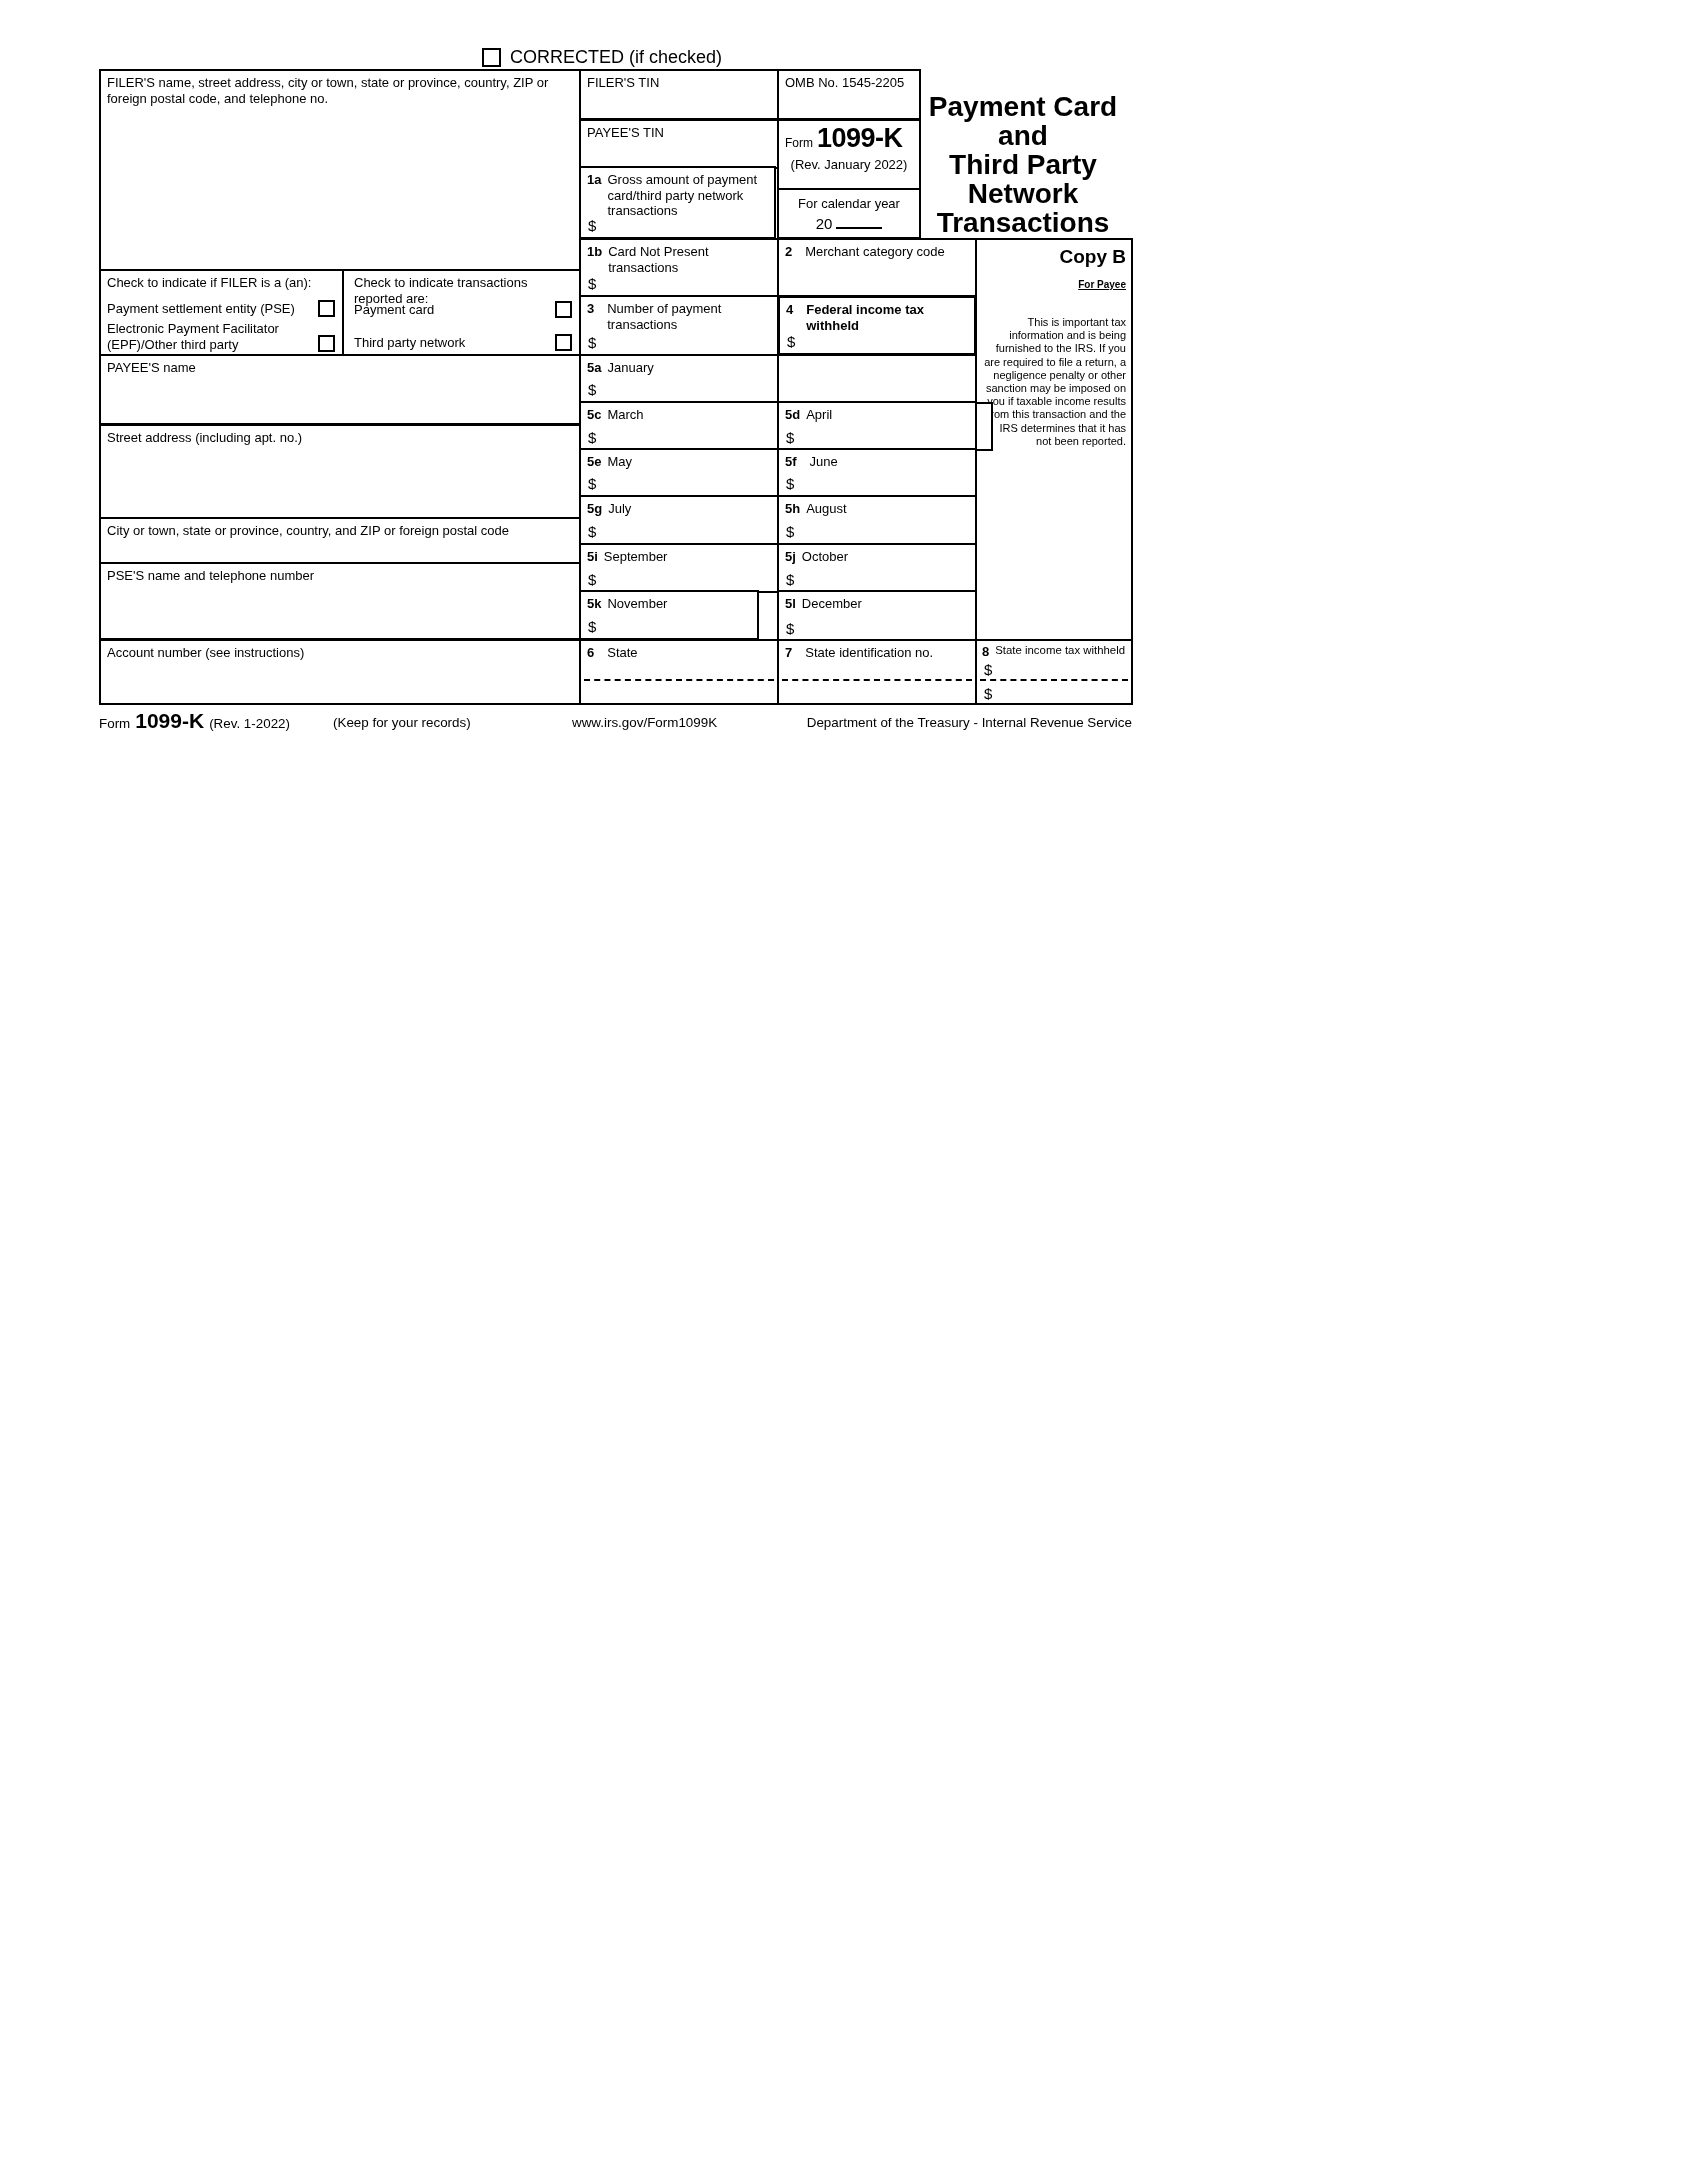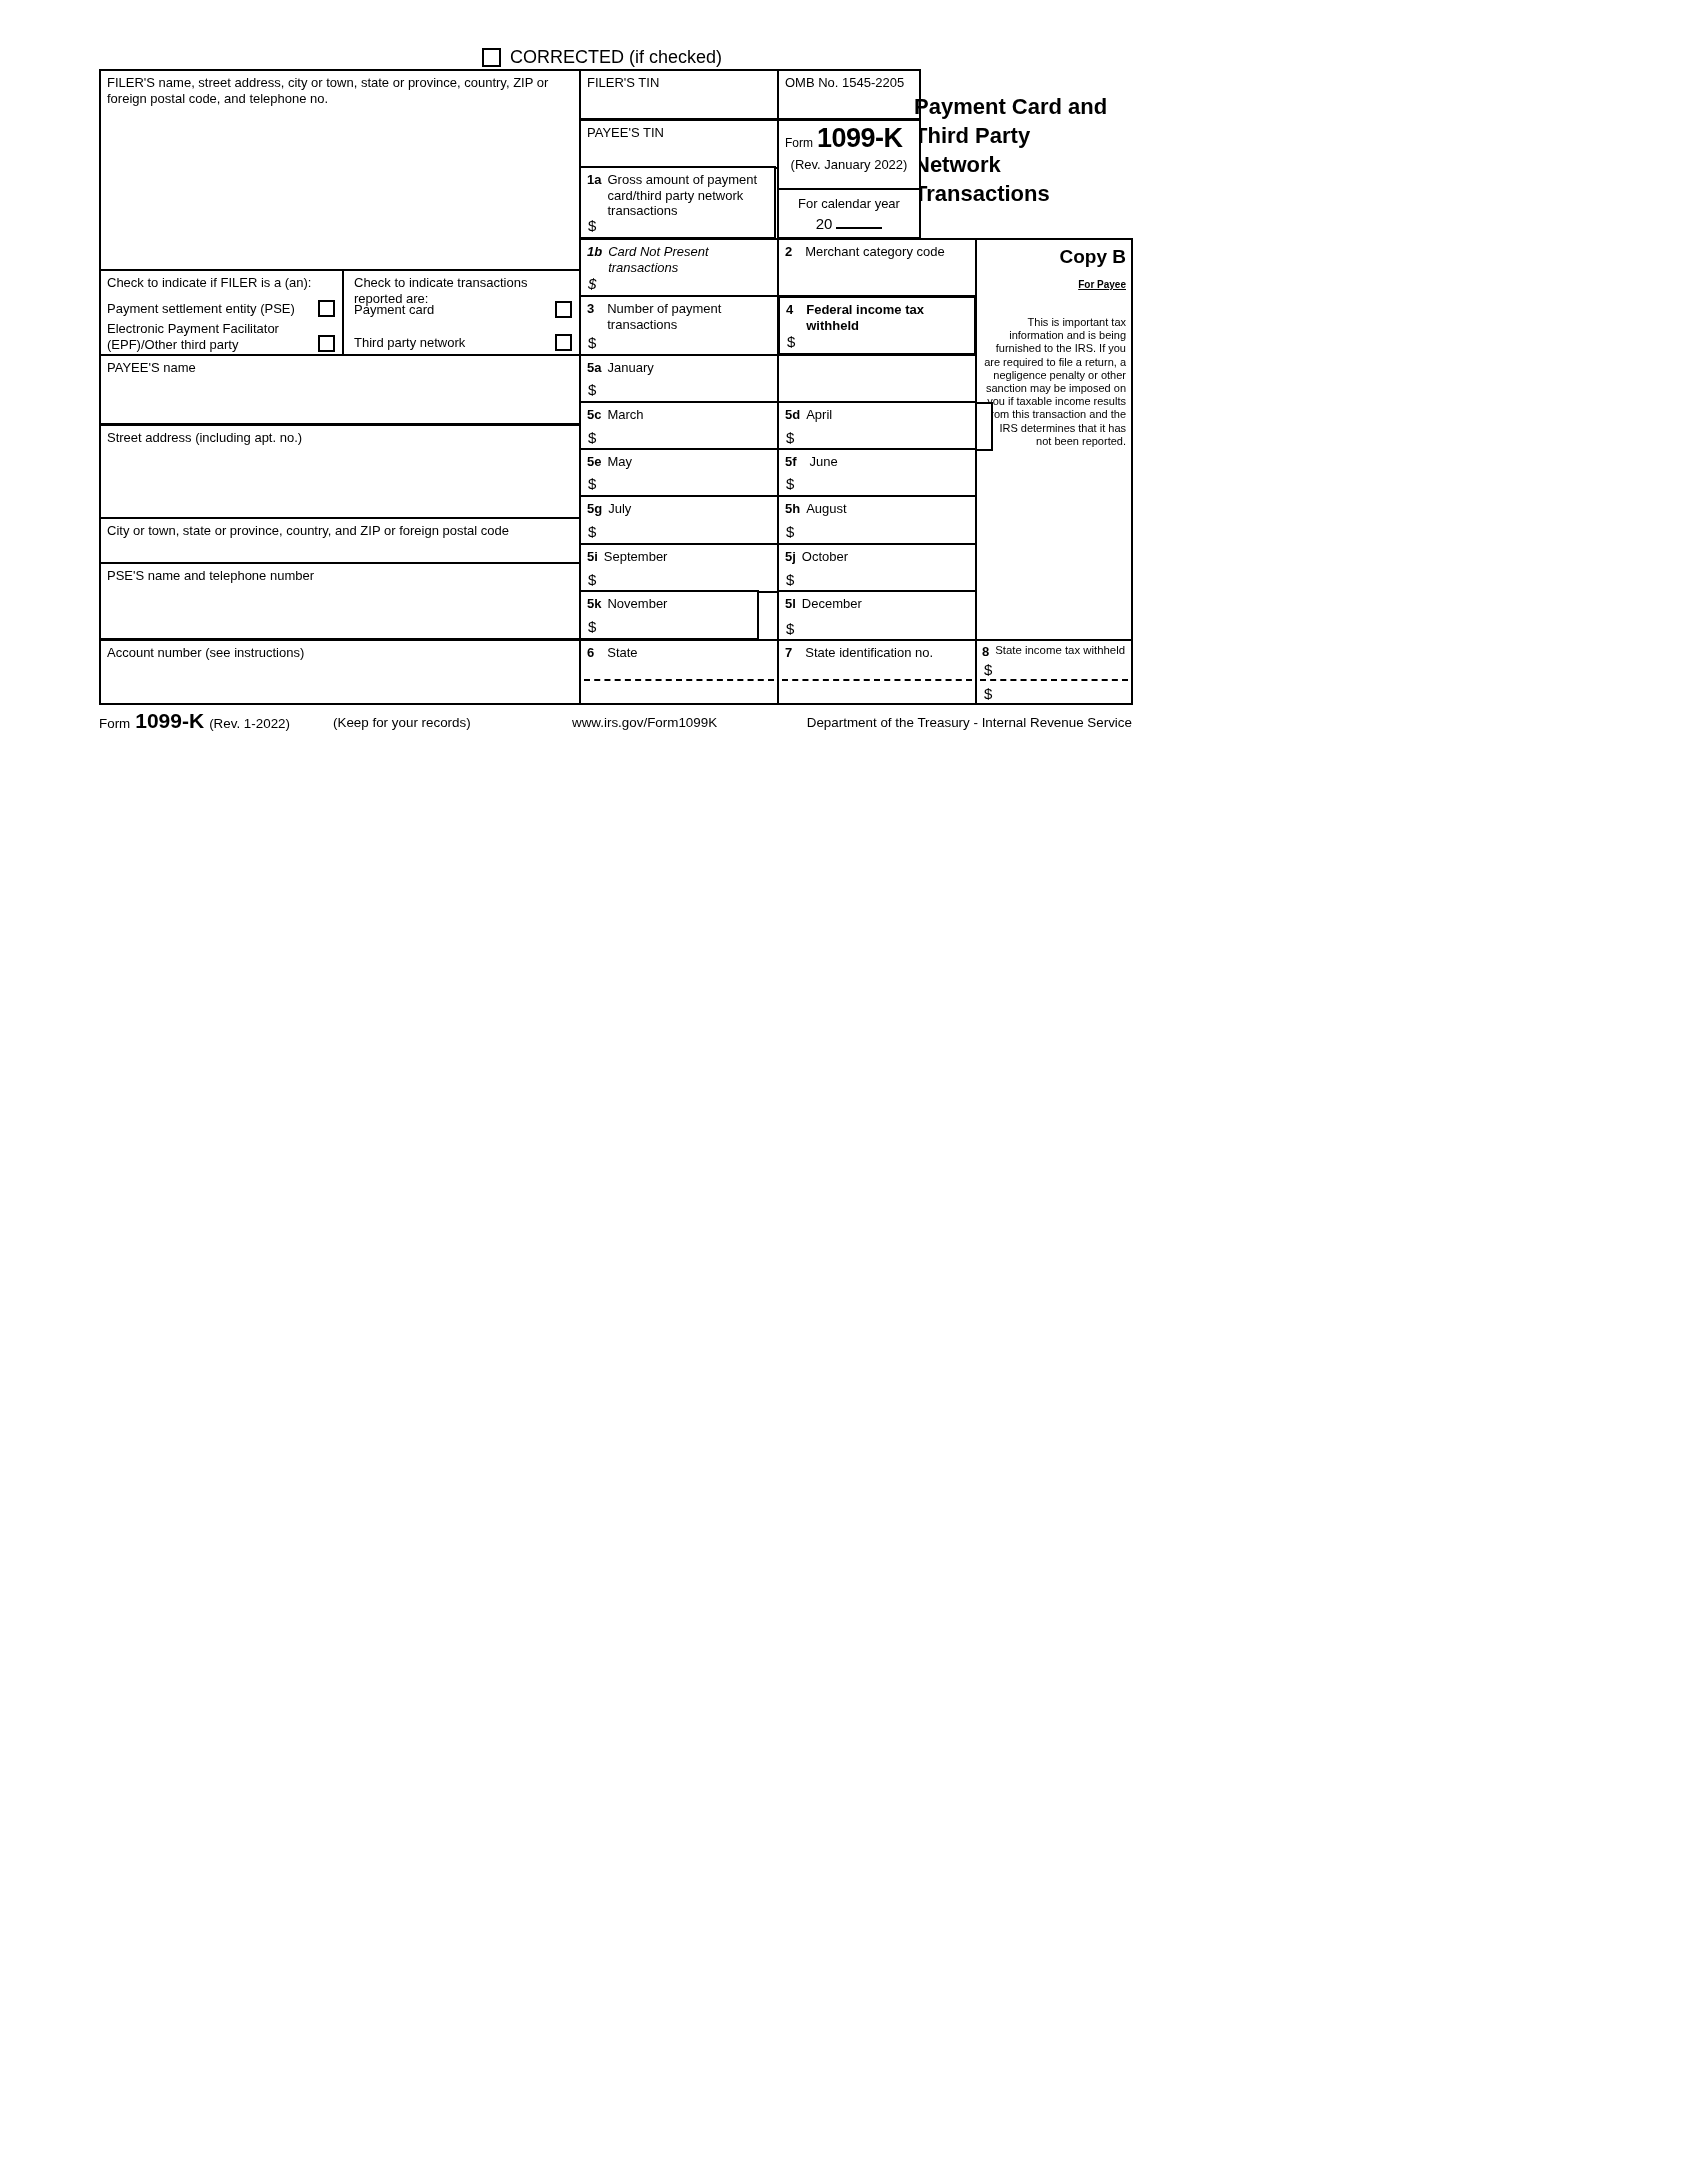--- a/index.html
+++ b/index.html
@@ -13,22 +13,22 @@
   .lbl { font-size:13px; line-height:1.2; }
   .idlbl { display:flex; align-items:flex-start; font-size:13px; line-height:1.2; }
   .idlbl .bid { font-weight:bold; margin-right:6px; white-space:nowrap; }
   .gapw .bid { margin-right:13px; }
   .bold { font-weight:bold; }
   .dollar { font-size:15px; }
   .absdollar { position:absolute; left:7px; bottom:3px; }
   .cbx { width:17px; height:17px; border:2px solid #000; flex:0 0 auto; background:#fff; }
   .cbrow { position:absolute; left:6px; right:7px; display:flex; justify-content:space-between; align-items:center; }
   .dashsep { position:absolute; left:3px; right:3px; border-top:2px dashed #000; }
-  .title-block { position:absolute; left:914px; top:92px; width:218px; text-align:left;
-                 font-weight:bold; font-size:22px; line-height:29px; }
+  .title-block { position:absolute; left:914px; top:92px; width:218px; text-align:center;
+                 font-weight:bold; font-size:28px; line-height:29px; }
   .footer-txt { position:absolute; font-size:13.4px; }
 </style>
 </head>
 <body>
 
 <div style="position:absolute;left:482px;top:47px;display:flex;align-items:center;">
   <div class="cbx" style="width:19px;height:19px;"></div>
   <span style="font-size:18px;margin-left:9px;">CORRECTED (if checked)</span>
 </div>
 
@@ -71,21 +71,21 @@
 </div>
 
 <div class="cell pad" style="left:579px;top:166px;width:197px;height:73px;">
   <div class="idlbl">
     <span class="bid">1a</span>
     <span>Gross amount of payment card/third party network transactions</span>
   </div>
   <span class="dollar absdollar">$</span>
 </div>
 
-<div class="cell pad" style="left:579px;top:238px;width:200px;height:59px;font-style:italic;">
+<div class="cell pad" style="left:579px;top:238px;width:200px;height:59px;">
   <div class="idlbl">
     <span class="bid">1b</span>
     <span>Card Not Present transactions</span>
   </div>
   <span class="dollar absdollar">$</span>
 </div>
 
 <div class="cell pad" style="left:777px;top:238px;width:200px;height:59px;">
   <div class="idlbl gapw">
     <span class="bid">2</span>

